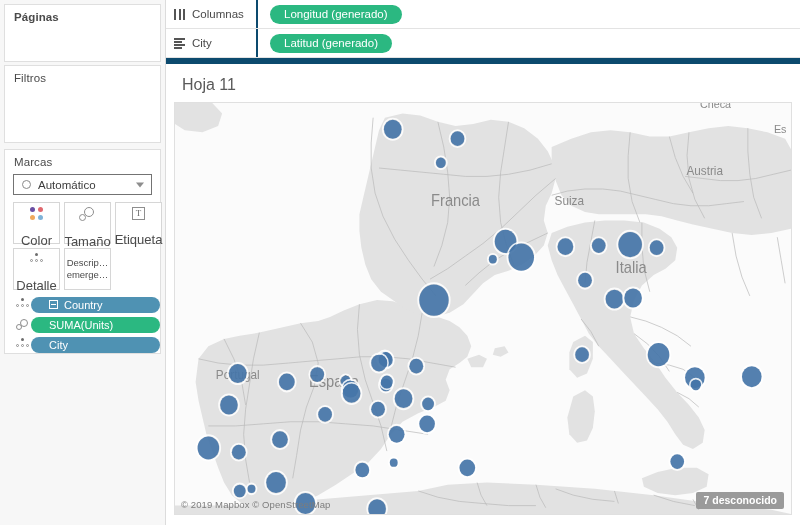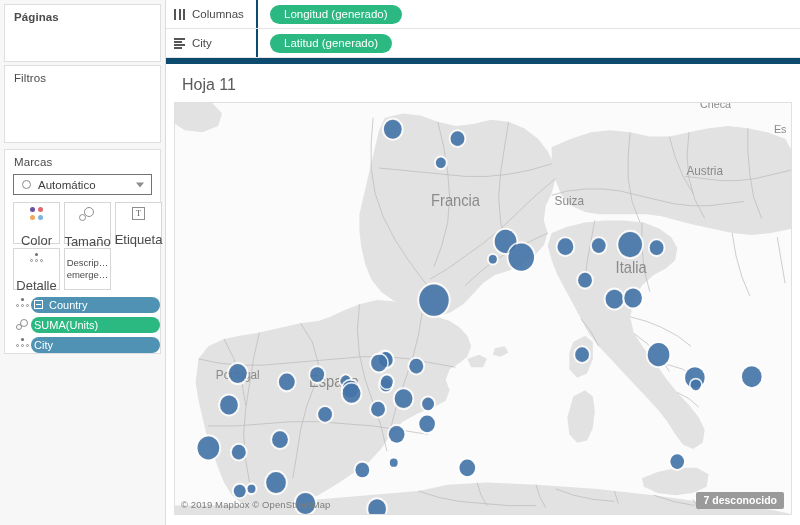--- a/index.html
+++ b/index.html
@@ -148,21 +148,21 @@
     height: 17px; margin-bottom: 3px;
   }
   .pill-row .row-ico {
     width: 18px; flex: 0 0 18px;
     display: flex; align-items: center; justify-content: center;
   }
   .pill {
     height: 16px;
     border-radius: 8px;
     display: flex; align-items: center;
-    padding: 0 3px;
+    padding: 0 18px;
     color: #ffffff;
     font-size: 11px;
     white-space: nowrap;
   }
   .pill.blue  { background: #4f92b3; }
   .pill.green { background: #2bb881; }
   .pill.w130 { width: 130px; }
   .pill .plusbox {
     width: 9px; height: 9px;
     border: 1.2px solid #ffffff;

